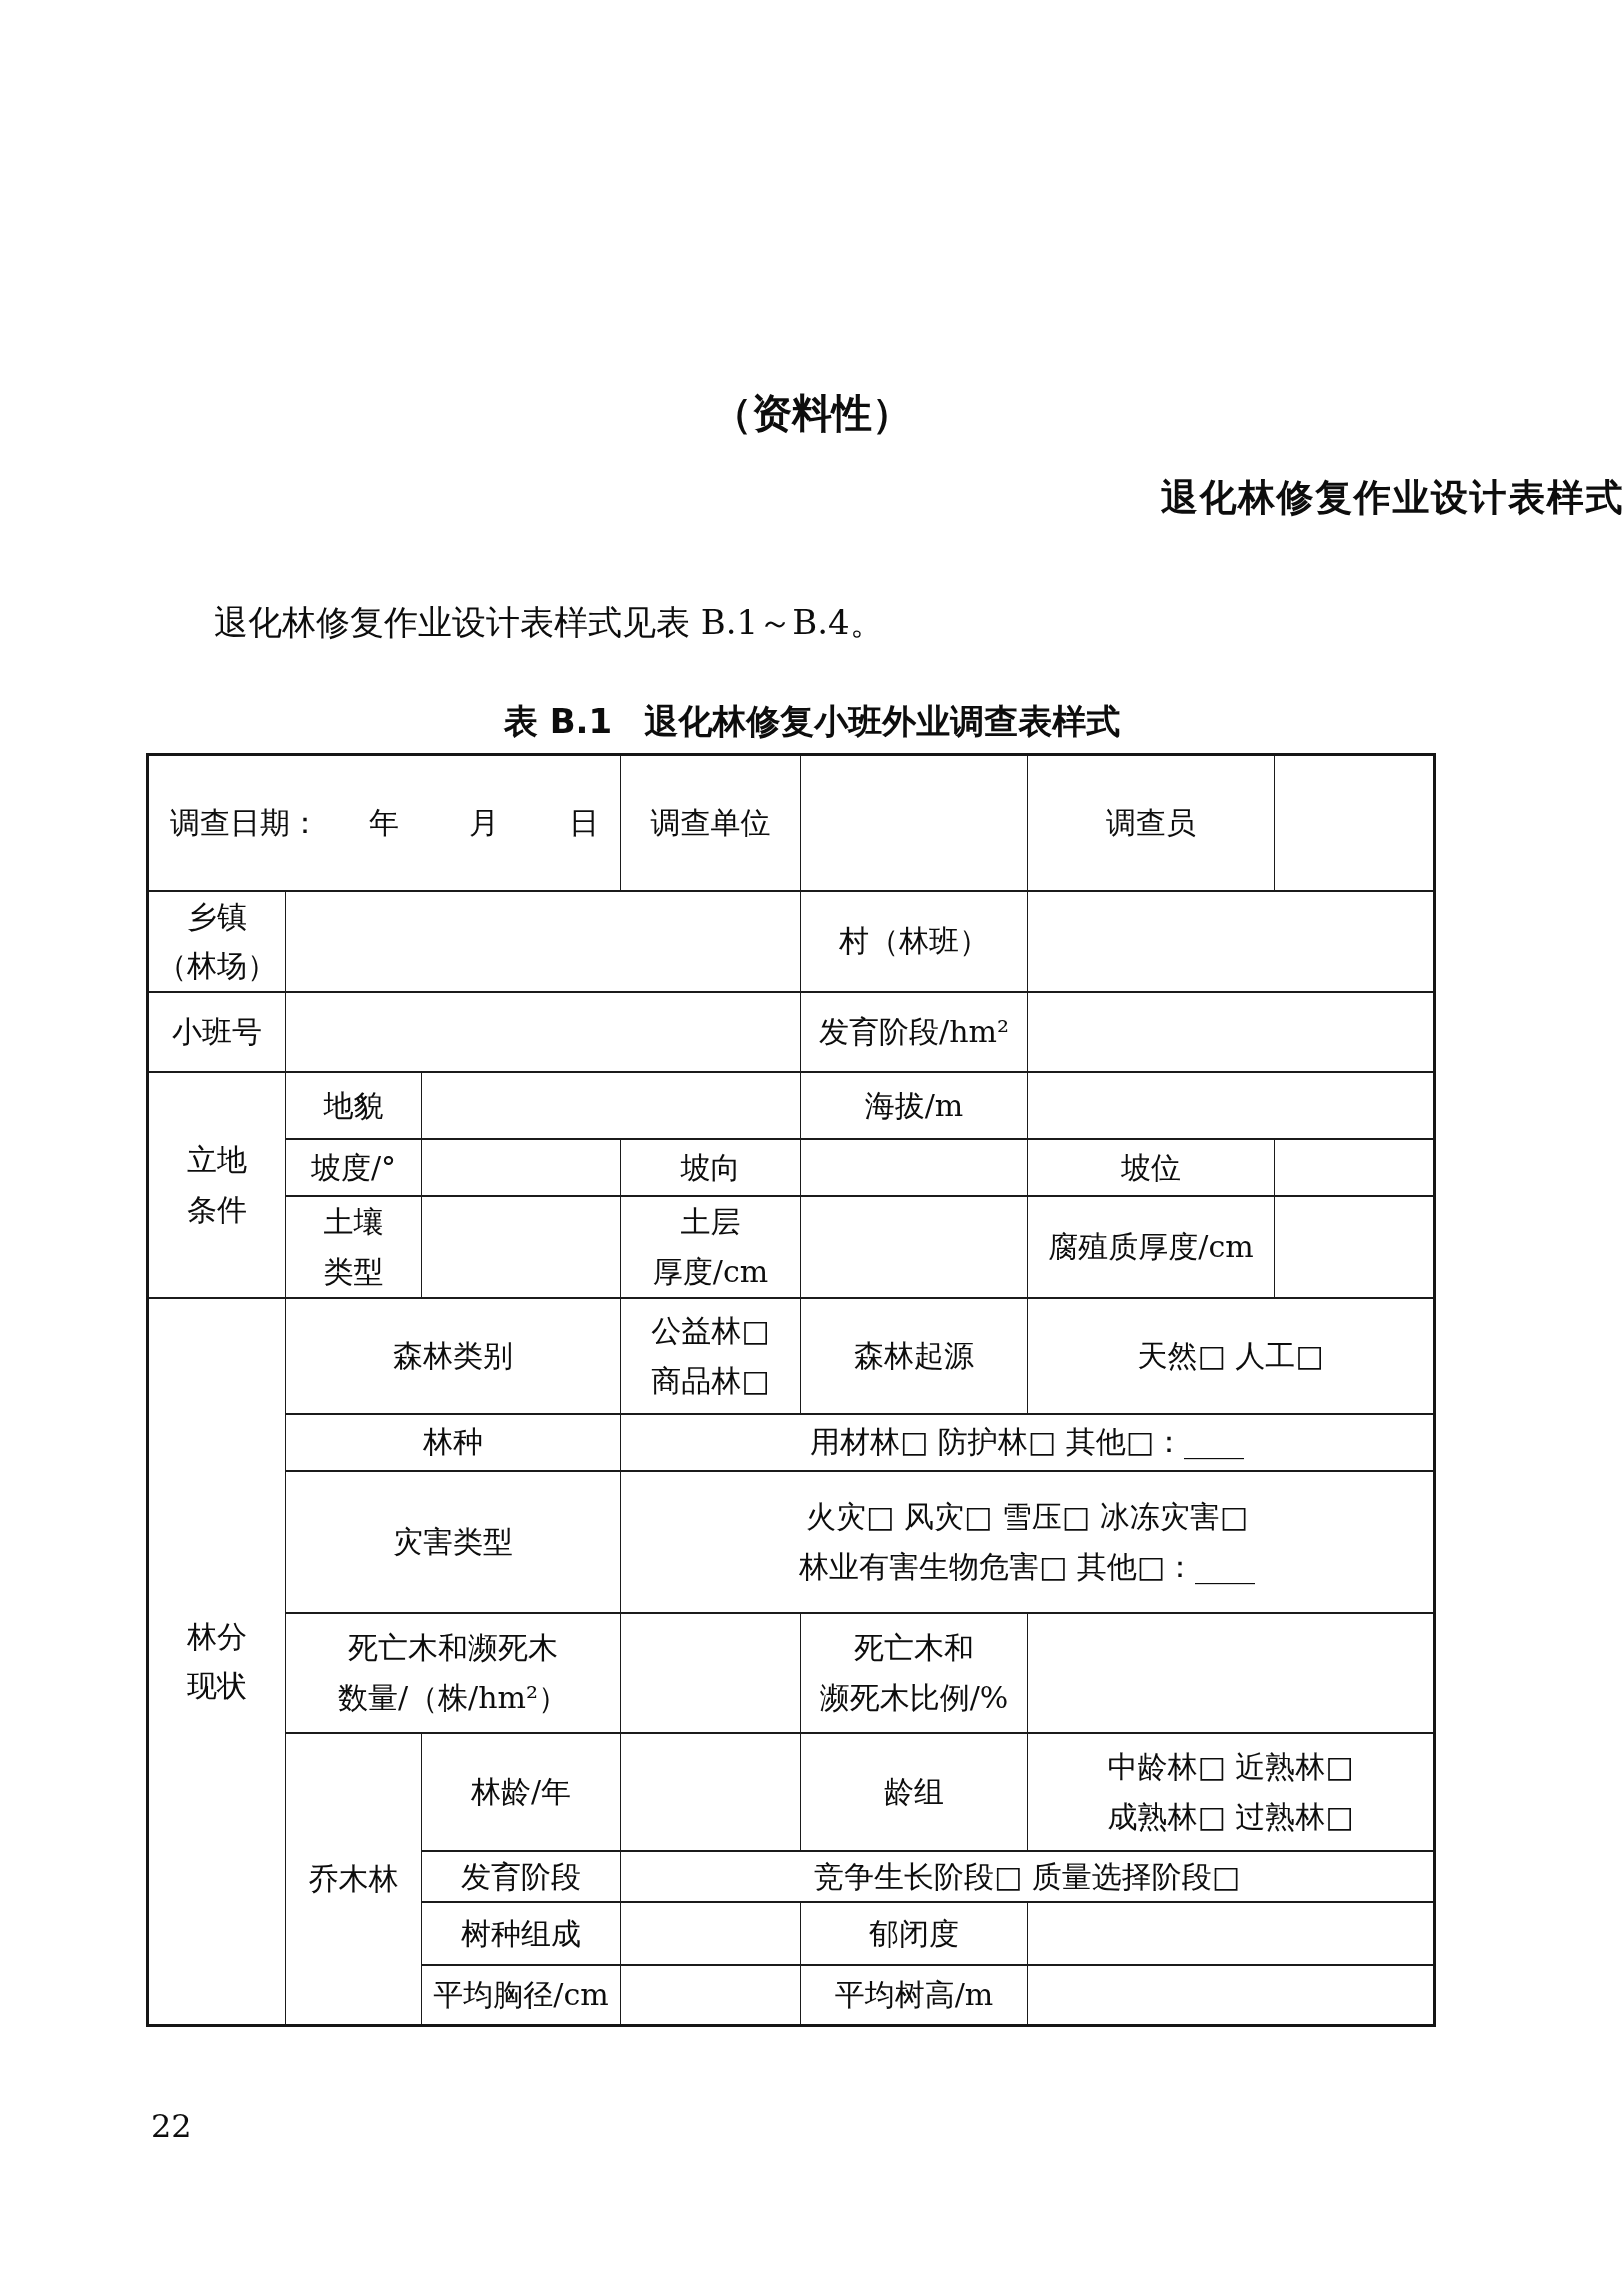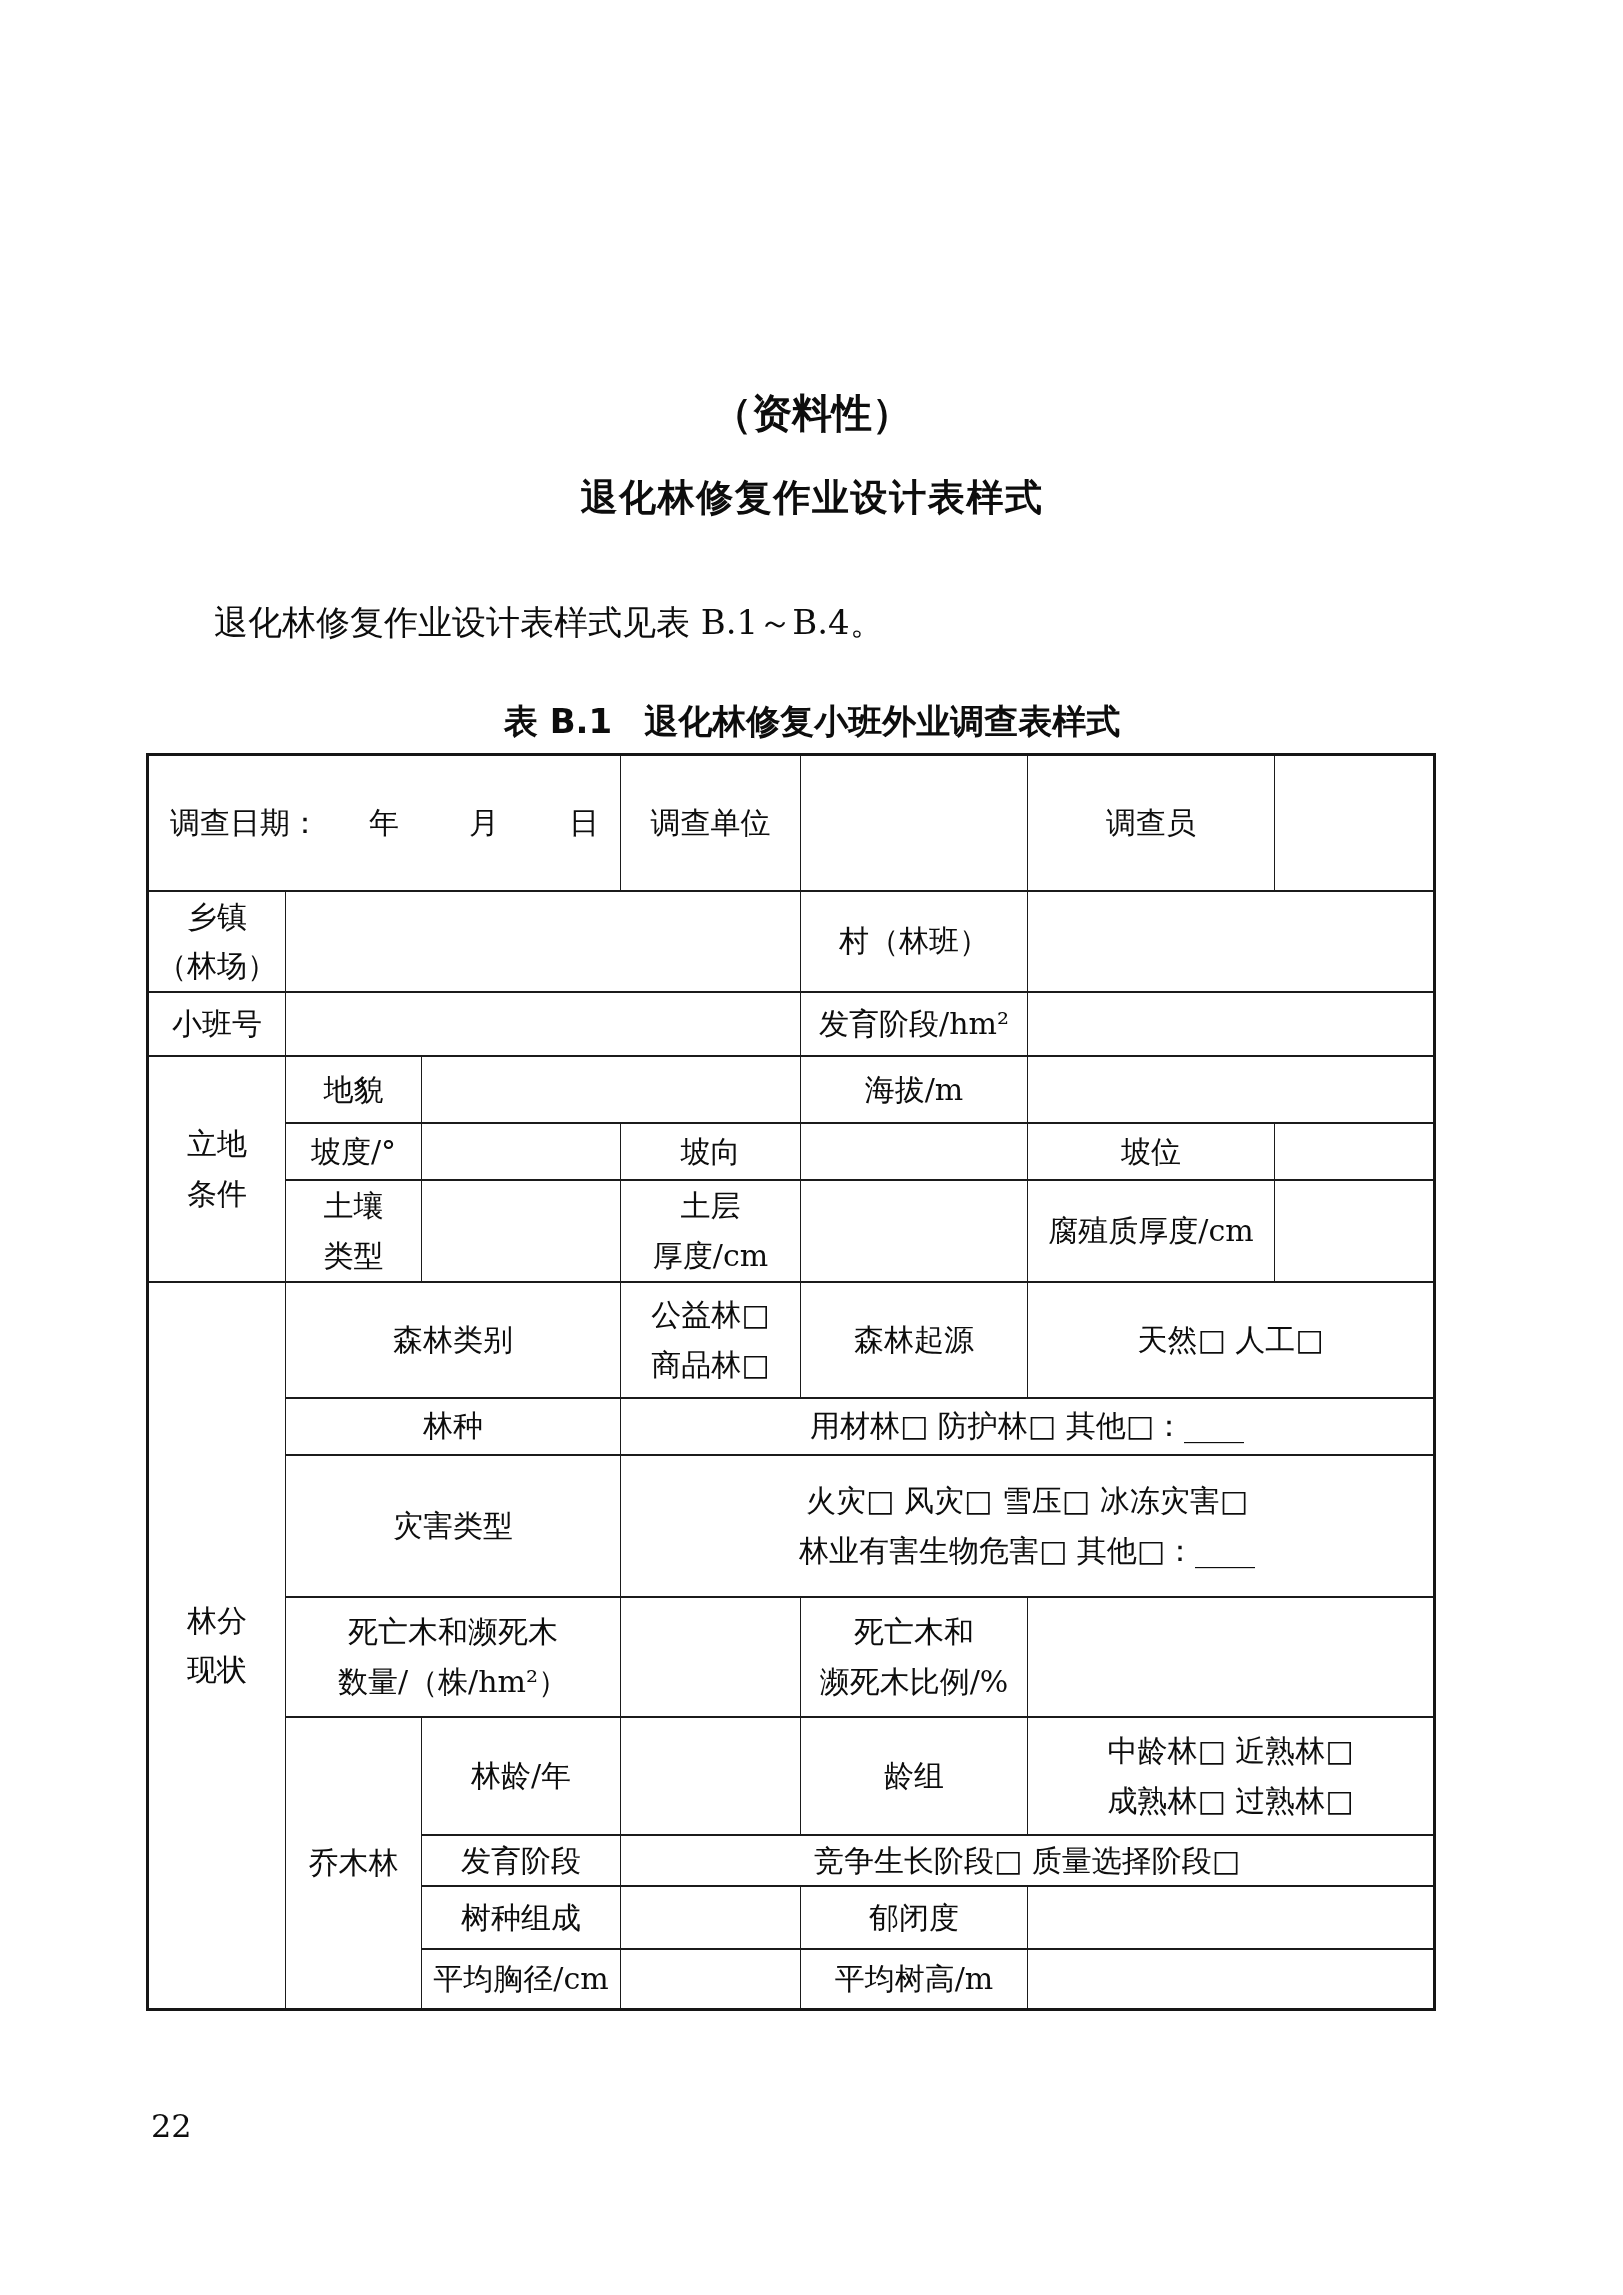--- a/index.html
+++ b/index.html
@@ -14,21 +14,21 @@
   }
   .hd{
     position:absolute;left:0;width:100%;
     text-align:center;
     font-family:"DejaVu Sans","Liberation Sans",sans-serif;
     font-weight:700;
     white-space:nowrap;
   }
   .appendix-label{top:307px;font-size:34px;line-height:49px;word-spacing:1.1em;letter-spacing:1.6px;}
   .appendix-note{top:391px;font-size:40px;line-height:45px;}
-  .appendix-title{top:473px;font-size:37px;line-height:50px;letter-spacing:1.6px;}
+  .appendix-title{top:473px;font-size:37px;line-height:50px;letter-spacing:1.6px;text-align:right;}
   .intro{
     position:absolute;left:214px;top:599px;
     font-size:34px;line-height:47px;white-space:nowrap;
   }
   .caption{top:698px;font-size:34px;line-height:47px;}
   .caption .cap-gap{display:inline-block;width:32px;}
   table.form{
     position:absolute;left:146px;top:753px;
     width:1287px;
     border-collapse:collapse;table-layout:fixed;
@@ -85,21 +85,21 @@
     <tr style="height:101px">
       <td>
         <div>乡镇</div>
         <div>（林场）</div>
       </td>
       <td colspan="3"></td>
       <td>村（林班）</td>
       <td colspan="2"></td>
     </tr>
 
-    <tr style="height:64px">
+    <tr style="height:80px">
       <td>小班号</td>
       <td colspan="3"></td>
       <td>发育阶段/hm²</td>
       <td colspan="2"></td>
     </tr>
 
     <tr style="height:67px">
       <td rowspan="3">
         <div>立地</div>
         <div>条件</div>

